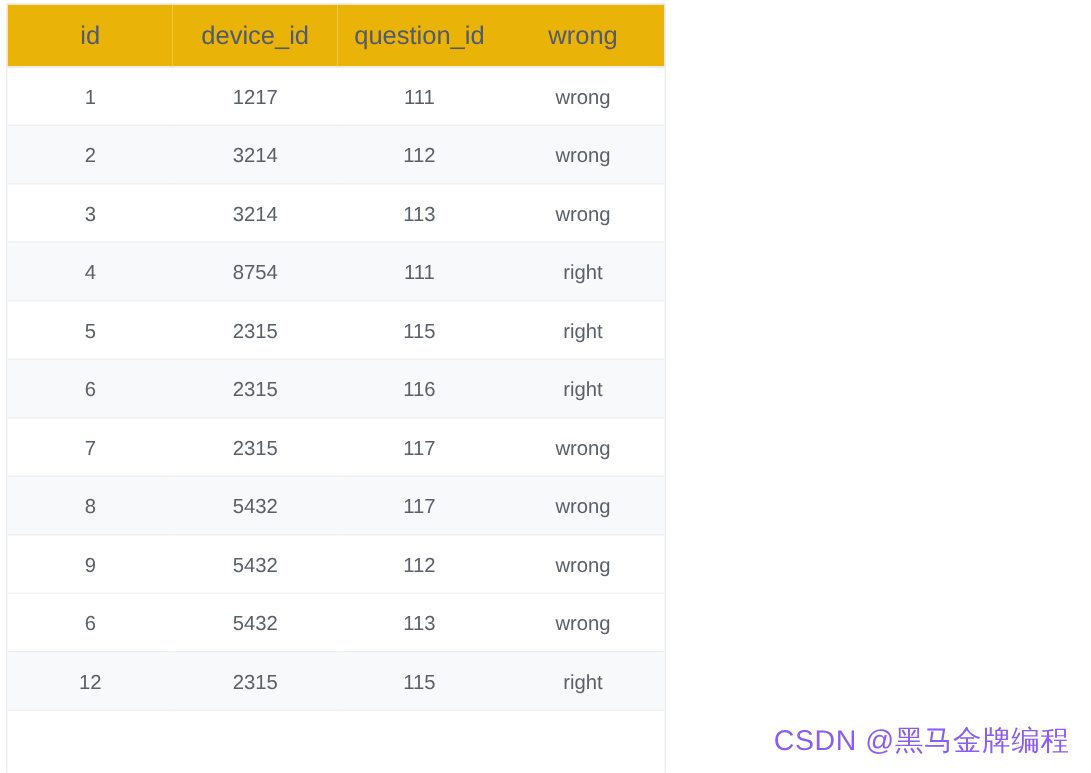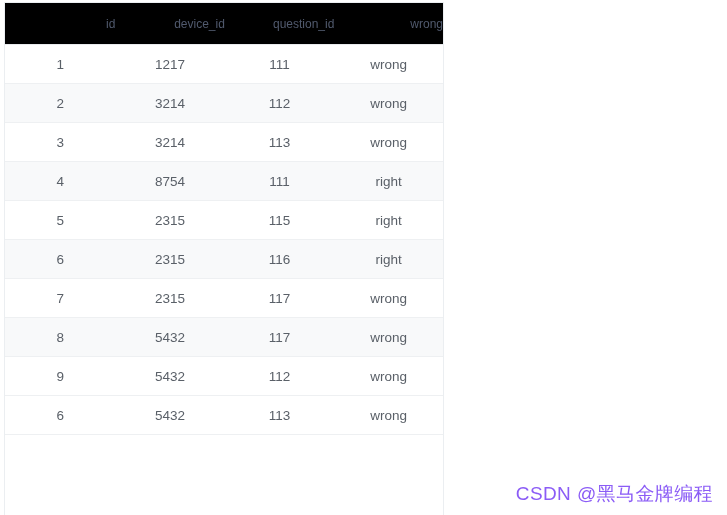--- a/index.html
+++ b/index.html
@@ -36,25 +36,25 @@
     table-layout: fixed;
   }
 
   table.data-table col.c-id          { width: 25.2%; }
   table.data-table col.c-device      { width: 25.0%; }
   table.data-table col.c-question    { width: 25.0%; }
   table.data-table col.c-result      { width: 24.8%; }
 
   thead th {
     height: 41px;
-    background: #000000;
+    background: #eab308;
     color: #515a6e;
-    font-size: 12px;
+    font-size: 17px;
     font-weight: 400;
-    text-align: right;
+    text-align: center;
     vertical-align: middle;
     border-bottom: 1px solid #e9ebee;
     padding: 0;
   }
 
   tbody td {
     height: 38px;
     font-size: 13.5px;
     font-weight: 400;
     color: #5a6068;
@@ -153,17 +153,23 @@
         <td>5432</td>
         <td>112</td>
         <td>wrong</td>
       </tr>
       <tr class="row-odd">
         <td>6</td>
         <td>5432</td>
         <td>113</td>
         <td>wrong</td>
       </tr>
+      <tr class="row-even">
+        <td>12</td>
+        <td>2315</td>
+        <td>115</td>
+        <td>right</td>
+      </tr>
     </tbody>
   </table>
 </div>
 
 <div id="watermark">CSDN @黑马金牌编程</div>
 
 </body></html>

